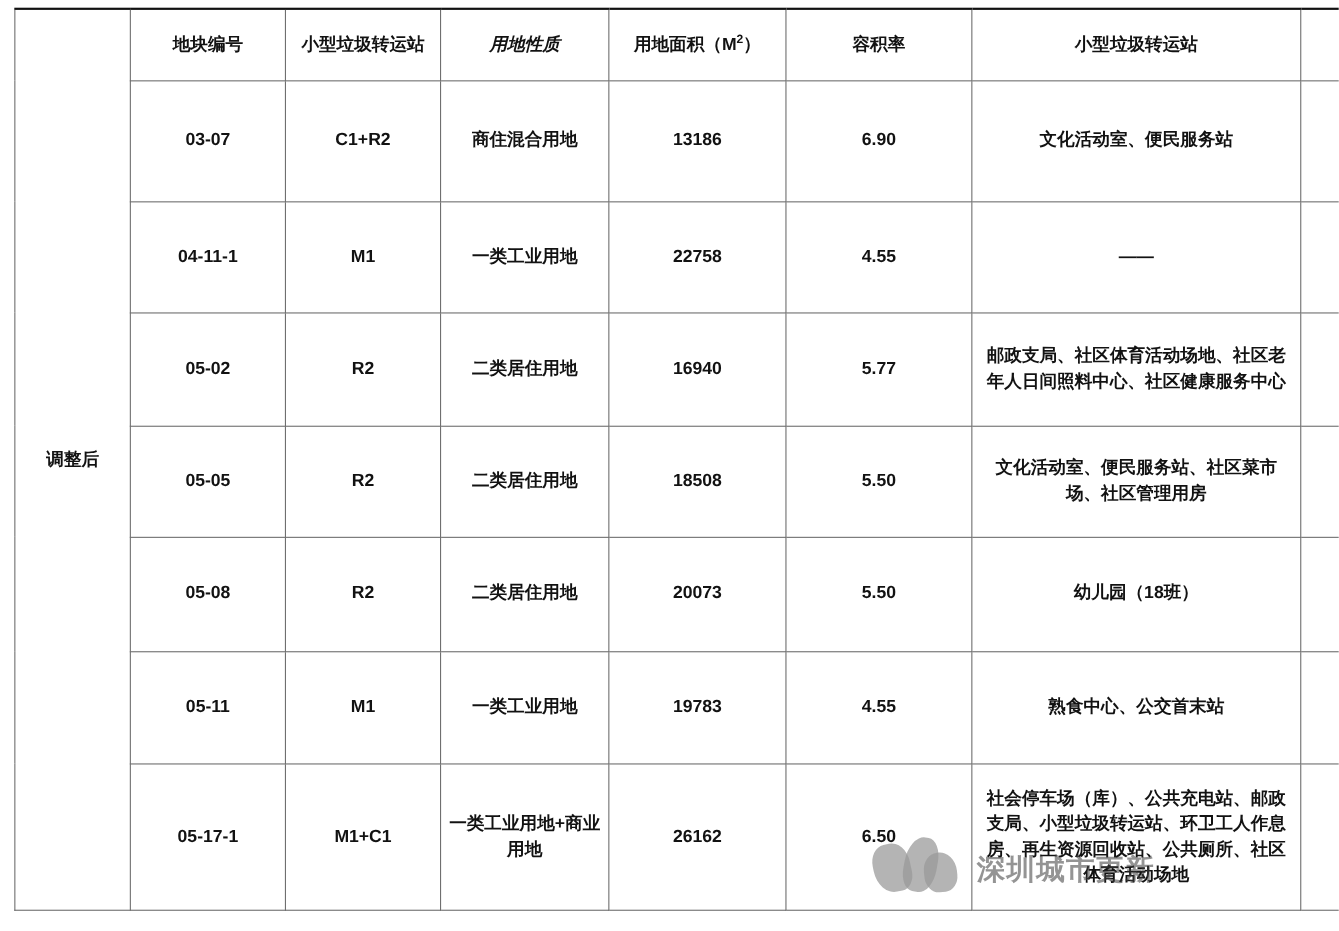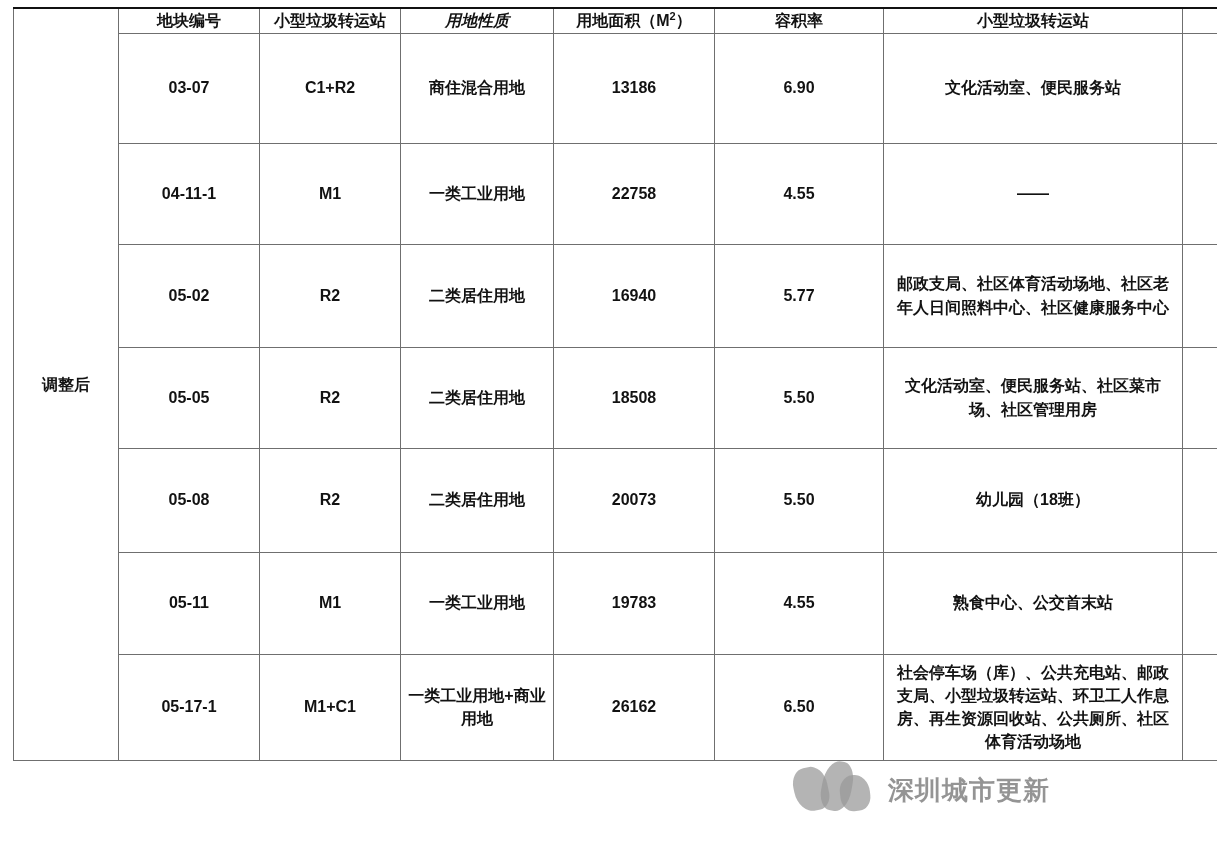--- a/index.html
+++ b/index.html
@@ -32,21 +32,21 @@
     table-layout: fixed;
     background: #fff;
   }
   table.plan-table td, table.plan-table th {
     border: 1px solid #6f6f6f;
     text-align: center;
     vertical-align: middle;
     font-size: 16px;
     font-weight: bold;
     color: #121212;
-    padding: 0 6px;
+    padding: 20px 6px;
     line-height: 1.45;
   }
   table.plan-table tr:first-child td {
     border-top: 2px solid #111;
   }
   td.rowlabel {
     width: 92px;
     font-size: 16px;
     font-weight: bold;
     border-left: 2px solid #111;

